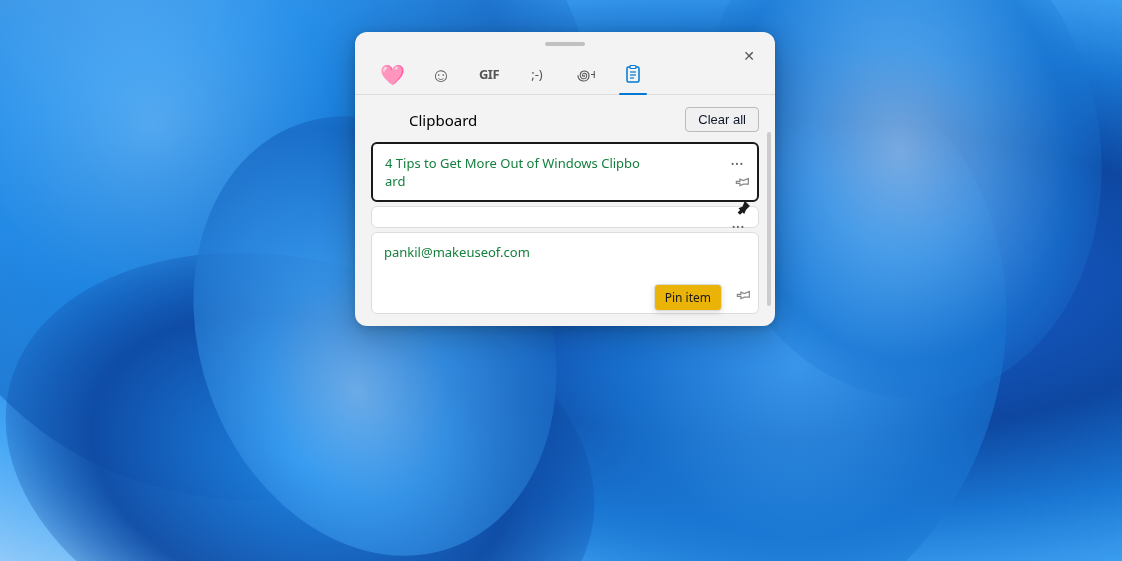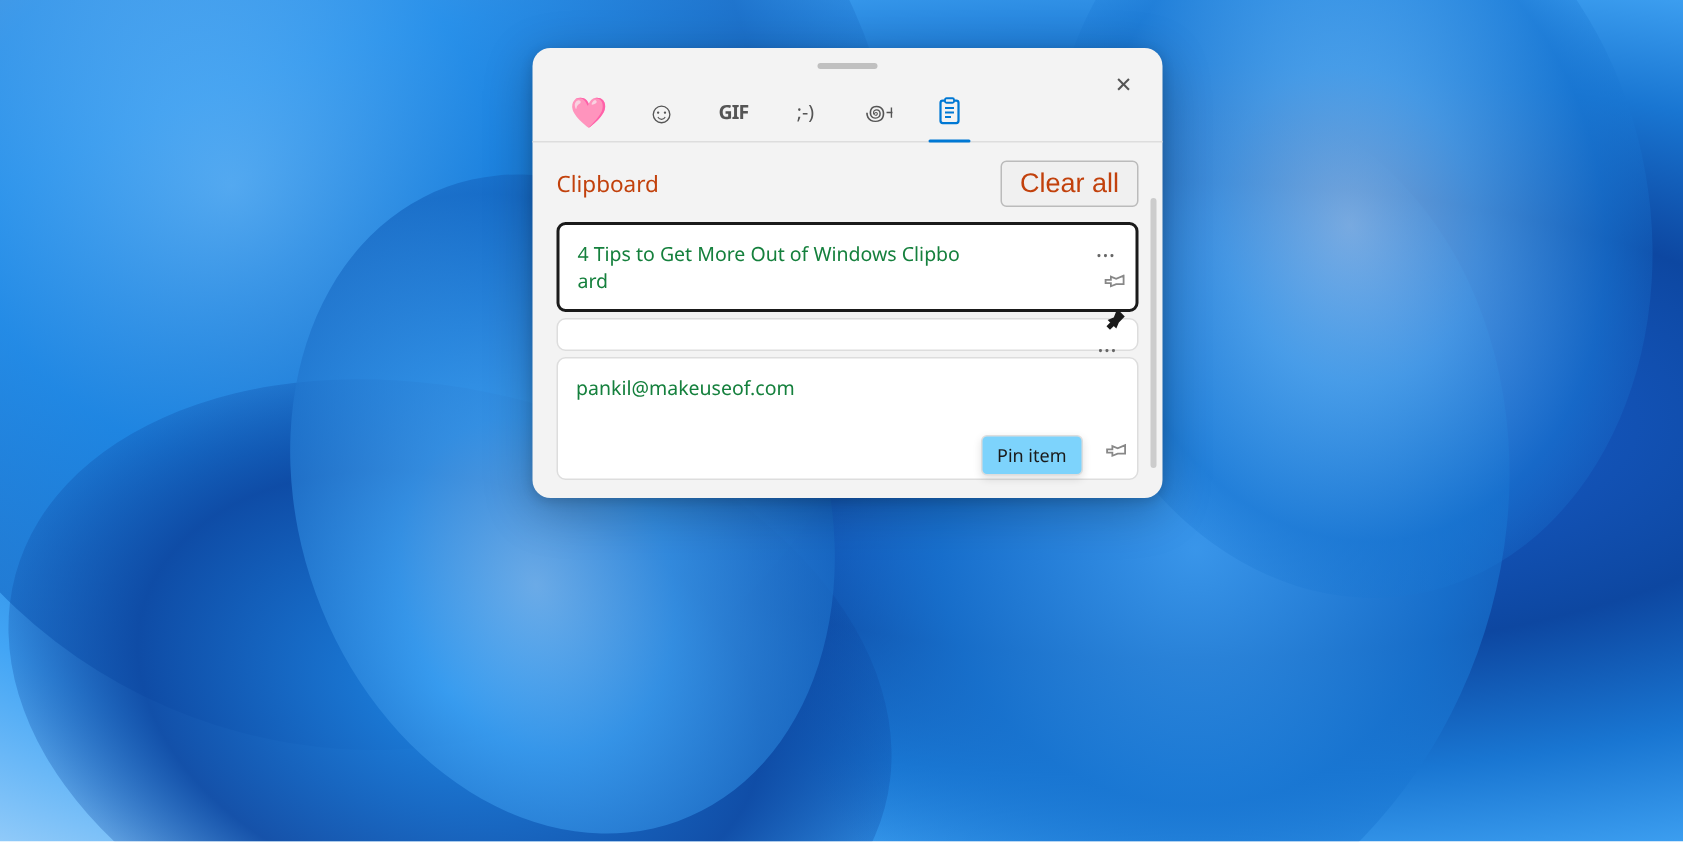--- a/index.html
+++ b/index.html
@@ -155,31 +155,32 @@
     .header-row {
       display: flex;
       align-items: center;
       justify-content: space-between;
       margin-bottom: 10px;
     }
 
     .section-title {
       font-size: 15px;
       font-weight: 400;
-      color: #c2410c;
+      color: #000000;
+      margin-left: 38px;
     }
 
     .clear-all-btn {
       border: 1px solid #bbb;
       background: #f0f0f0;
       padding: 4px 12px;
       border-radius: 4px;
-      font-size: 18px;
-      cursor: pointer;
-      color: #c2410c;
+      font-size: 13px;
+      cursor: pointer;
+      color: #0f172a;
     }
 
     
     .clip-items {
       display: flex;
       flex-direction: column;
       gap: 4px;
     }
 
     .clip-item {
@@ -230,21 +231,21 @@
     .clip-item-pin.pinned {
       color: #1a1a1a;
       transform: rotate(0deg);
     }
 
     
     .pin-tooltip {
       position: absolute;
       bottom: 2px;
       right: 36px;
-      background: #7dd3fc;
+      background: #eab308;
       border: 1px solid #ddd;
       border-radius: 4px;
       padding: 4px 10px;
       font-size: 12px;
       color: #1a1a1a;
       white-space: nowrap;
       box-shadow: 0 2px 6px rgba(0,0,0,0.12);
       z-index: 10;
     }
 

